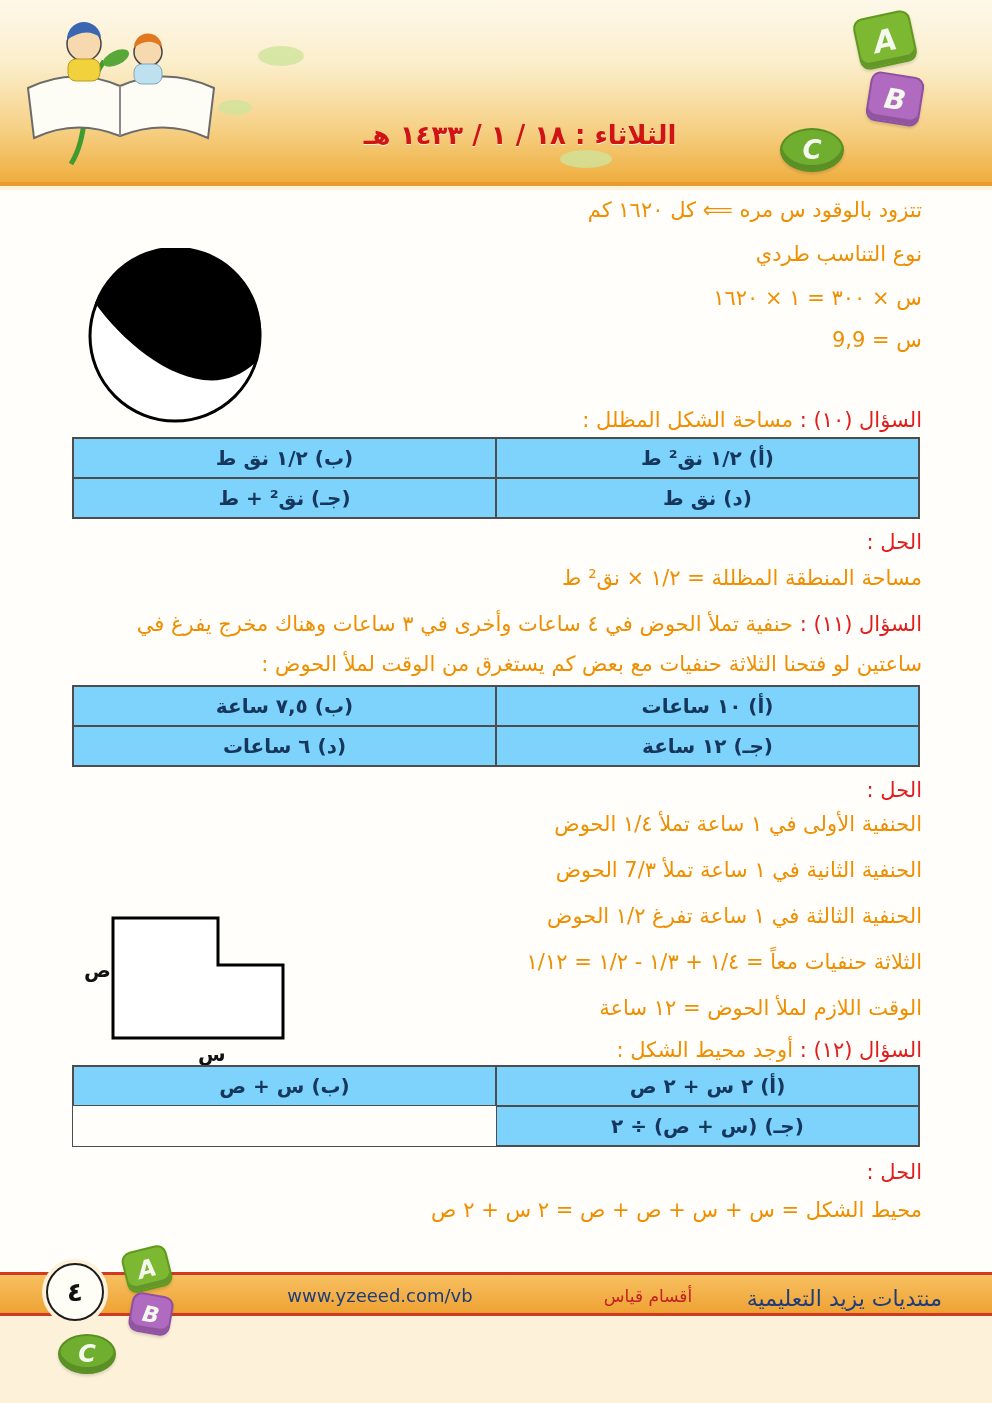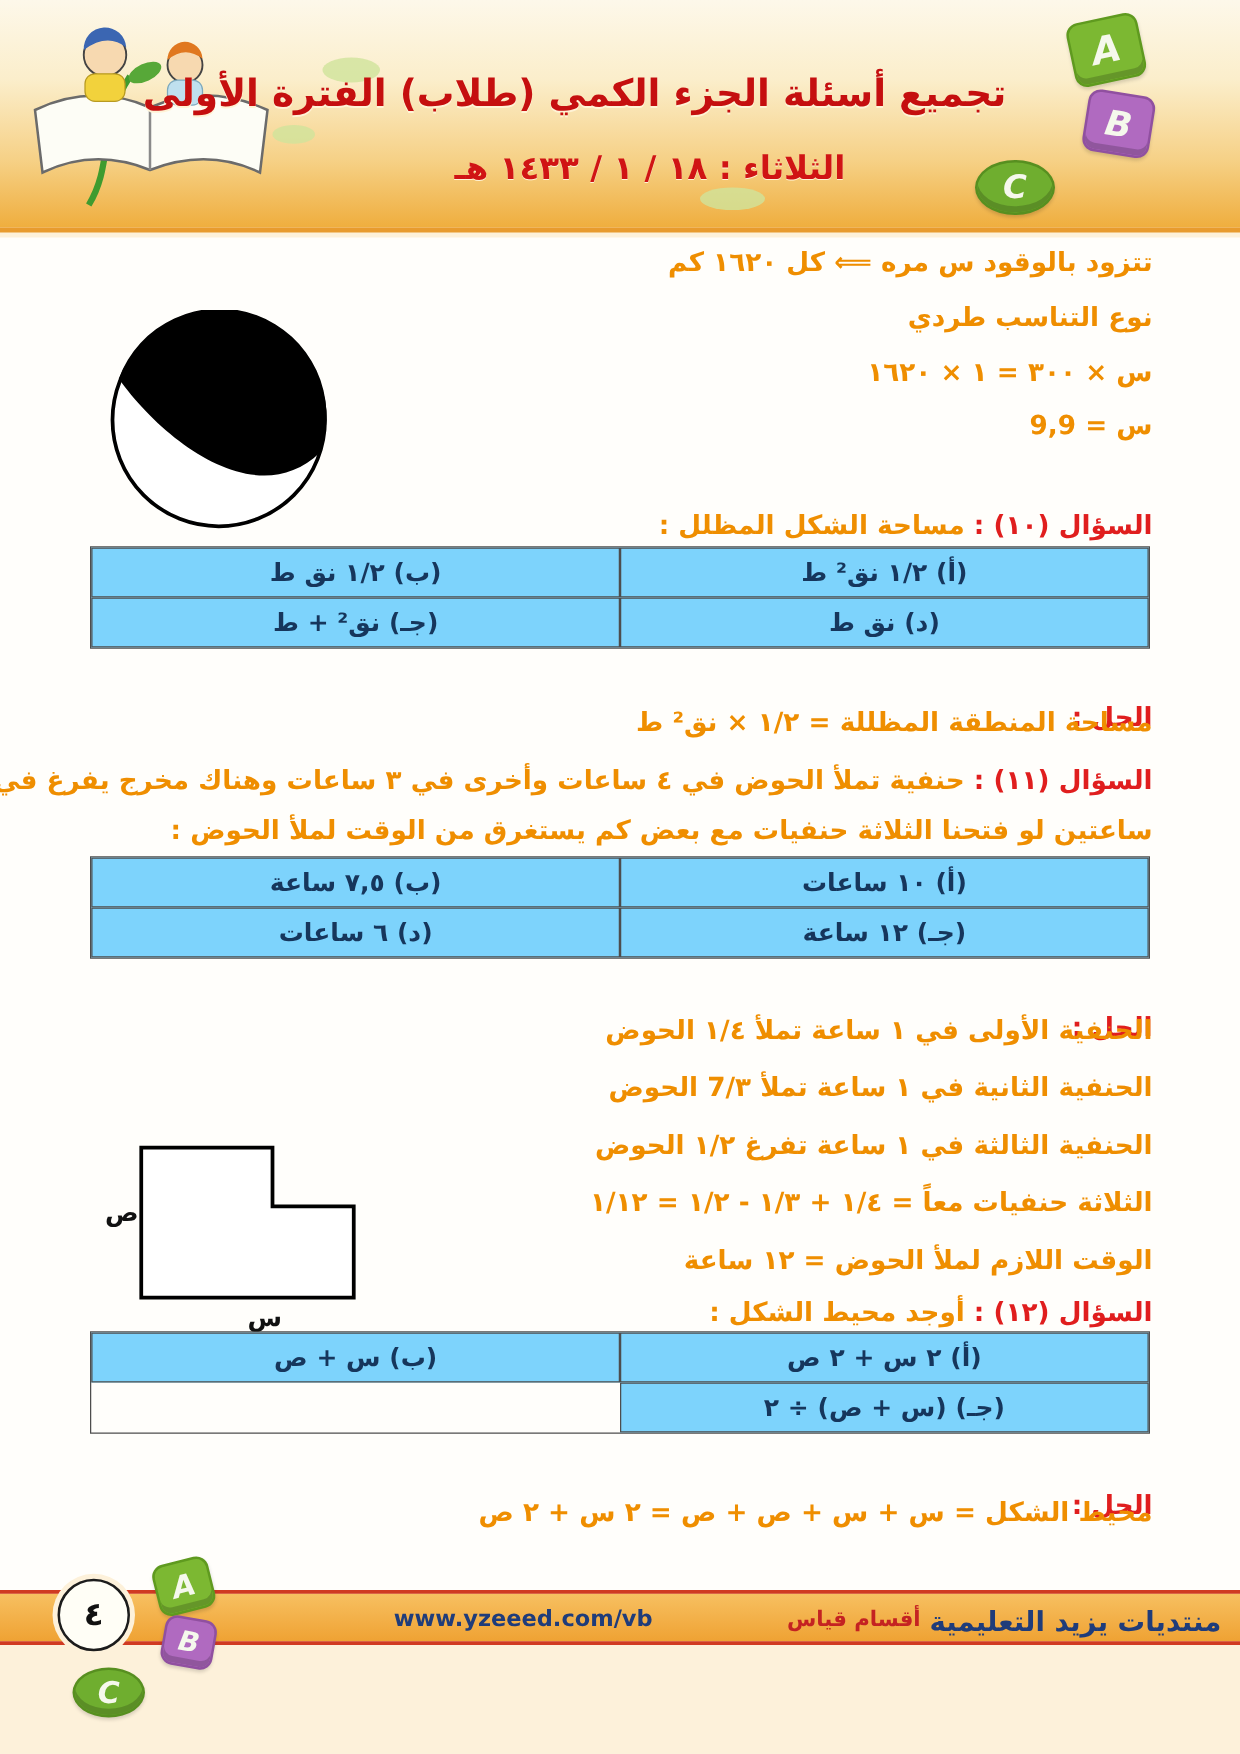--- a/index.html
+++ b/index.html
@@ -35,42 +35,42 @@
   .block-c { top:128px; left:780px; width:64px; height:44px; background:#6fae2f; border:2px solid #578f20; border-radius:50%; font-size:26px; }
   .lily { position:absolute; background:#cfe49b; border-radius:50%; opacity:.8; }
   .lily1 { top:46px; left:258px; width:46px; height:20px; }
   .lily2 { top:100px; left:218px; width:34px; height:15px; }
   .lily3 { top:150px; left:560px; width:52px; height:18px; }
   .kids { position:absolute; top:6px; left:16px; }
   
   .content-bg { position:absolute; left:0; right:0; top:190px; height:1082px; background:#fffefb; }
   .line {
     position:absolute; right:70px; direction:rtl; text-align:right;
-    white-space:nowrap; font-weight:bold; font-size:21px;
+    white-space:nowrap; font-weight:normal; font-size:21px;
   }
   .orange { color:#ef8e00; }
-  .red    { color:#e01e1e;margin-top:32px; }
+  .red    { color:#e01e1e; }
   .qtable {
     position:absolute; left:72px; width:848px; display:grid;
     grid-template-columns:1fr 1fr; direction:rtl; border:1px solid #4d4d4d;
   }
   .qtable .cell {
     height:40px; background:#7dd3fc; border:1px solid #4d4d4d;
     display:flex; align-items:center; justify-content:center;
     font-weight:bold; font-size:20px; color:#16365c; direction:rtl; white-space:nowrap;
   }
   .fig { position:absolute; }
   .fig-label { position:absolute; font-weight:bold; font-size:20px; color:#111; direction:rtl; }
   
   .footer-band {
     position:absolute; top:1272px; left:0; right:0; height:44px;
     background:linear-gradient(180deg,#f7c061 0%,#efa233 100%);
     border-top:3px solid #d03a22; border-bottom:3px solid #d03a22;
   }
-  .footer-text { position:absolute; font-weight:bold; white-space:nowrap;margin-left:35px; }
+  .footer-text { position:absolute; font-weight:normal; white-space:nowrap; }
   .site-url   { top:10px; left:280px; width:200px; text-align:center; color:#1f3c7a; font-size:18px; }
   .section    { top:11px; left:588px; width:120px; text-align:center; color:#c42222; font-size:17px; direction:rtl; }
   .forum-name { top:11px; left:752px; width:190px; text-align:center; color:#1f3c7a; font-size:22px; direction:rtl; }
   .page-circle {
     position:absolute; top:1263px; left:46px; width:58px; height:58px;
     background:#fffef6; border:2px solid #1c1c1c; border-radius:50%;
     box-shadow:0 0 0 4px #fdf1da; display:flex; align-items:center; justify-content:center;
     font-size:26px; font-weight:bold; color:#111; z-index:6;
   }
   .fblock { position:absolute; z-index:5; }
@@ -92,21 +92,20 @@
       <circle cx="68" cy="38" r="17" fill="#f7d9b0" stroke="#444" stroke-width="1.5"></circle>
       <path d="M51,34 A17,17 0 0 1 85,32 Q70,20 51,34 Z" fill="#3b66b2"></path>
       <rect x="52" y="53" width="32" height="22" rx="8" fill="#f2d23c" stroke="#b89a20"></rect>
       <circle cx="132" cy="46" r="14" fill="#f7d9b0" stroke="#444" stroke-width="1.5"></circle>
       <path d="M118,42 A14,14 0 0 1 146,41 Q132,30 118,42 Z" fill="#e07820"></path>
       <rect x="118" y="58" width="28" height="20" rx="8" fill="#bfe0ee" stroke="#7da9bd"></rect>
     </svg>
     <div class="lily lily1"></div>
     <div class="lily lily2"></div>
     <div class="lily lily3"></div>
-    <div class="header-title">تجميع أسئلة الجزء الكمي (طلاب) الفترة الأولى</div>
     <div class="header-date">الثلاثاء : ١٨ / ١ / ١٤٣٣ هـ</div>
     <div class="block block-a">
         <span>A</span>
       </div>
     <div class="block block-b">
         <span>B</span>
       </div>
     <div class="block block-c">
         <span>C</span>
       </div>

